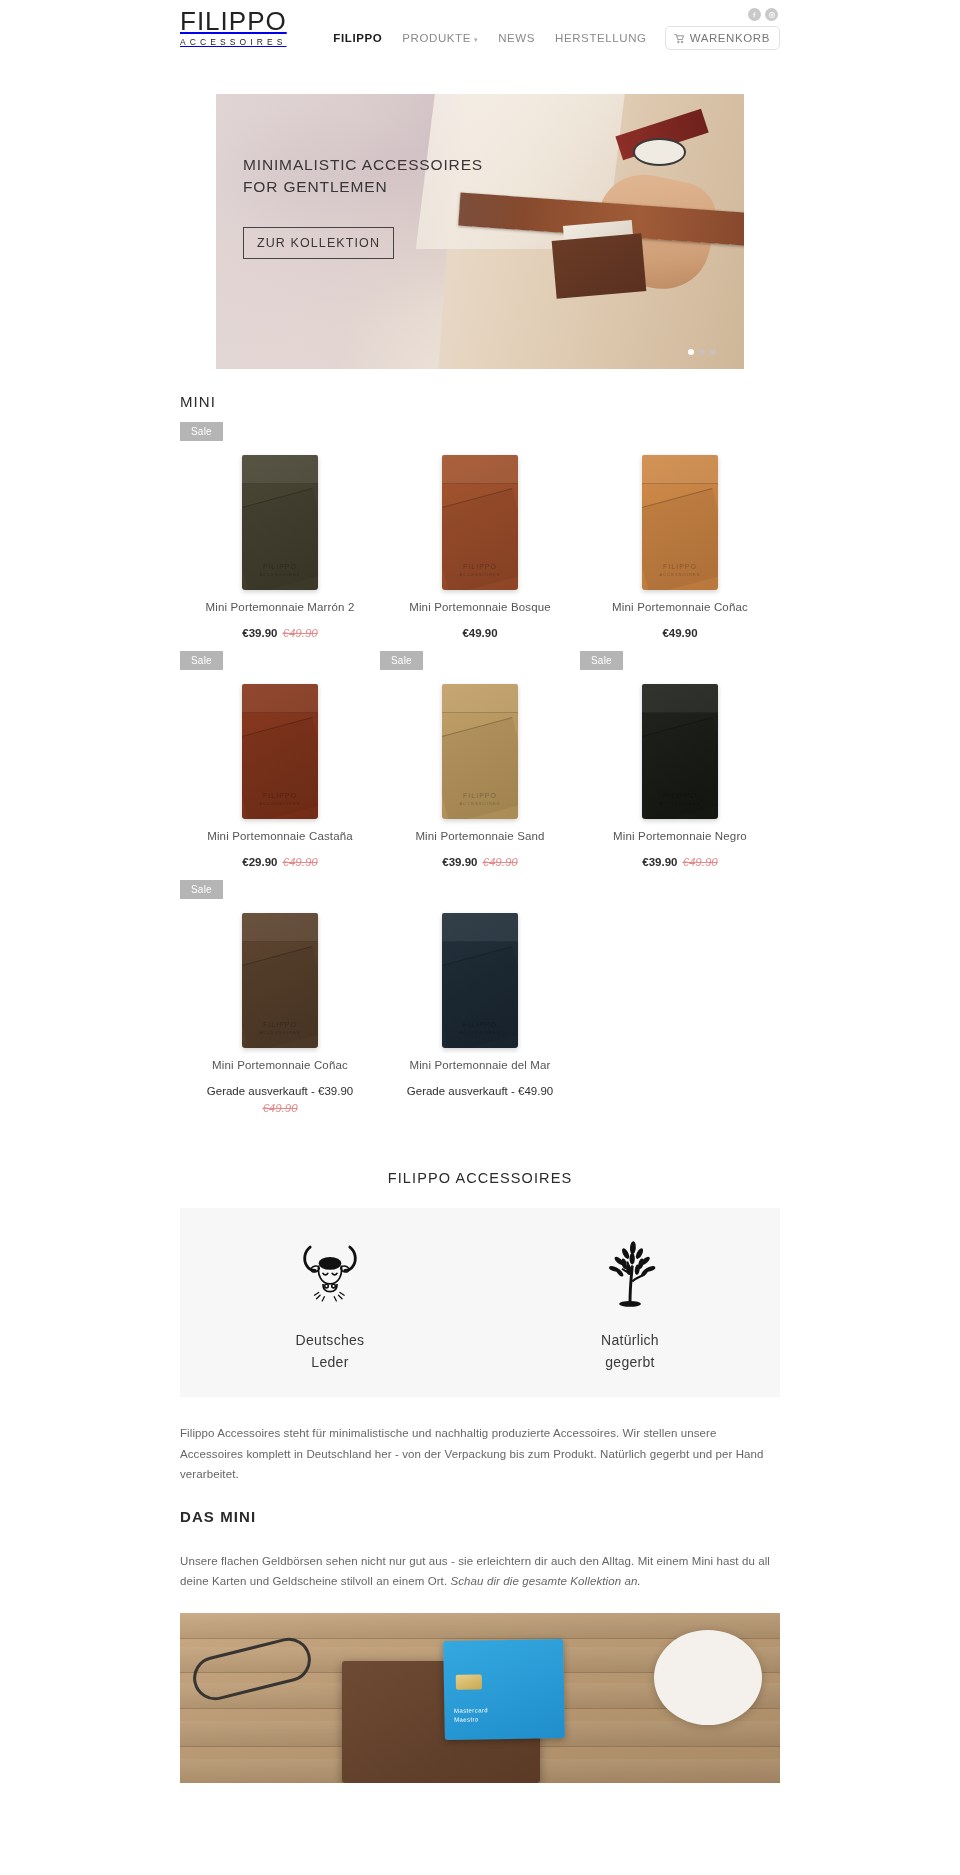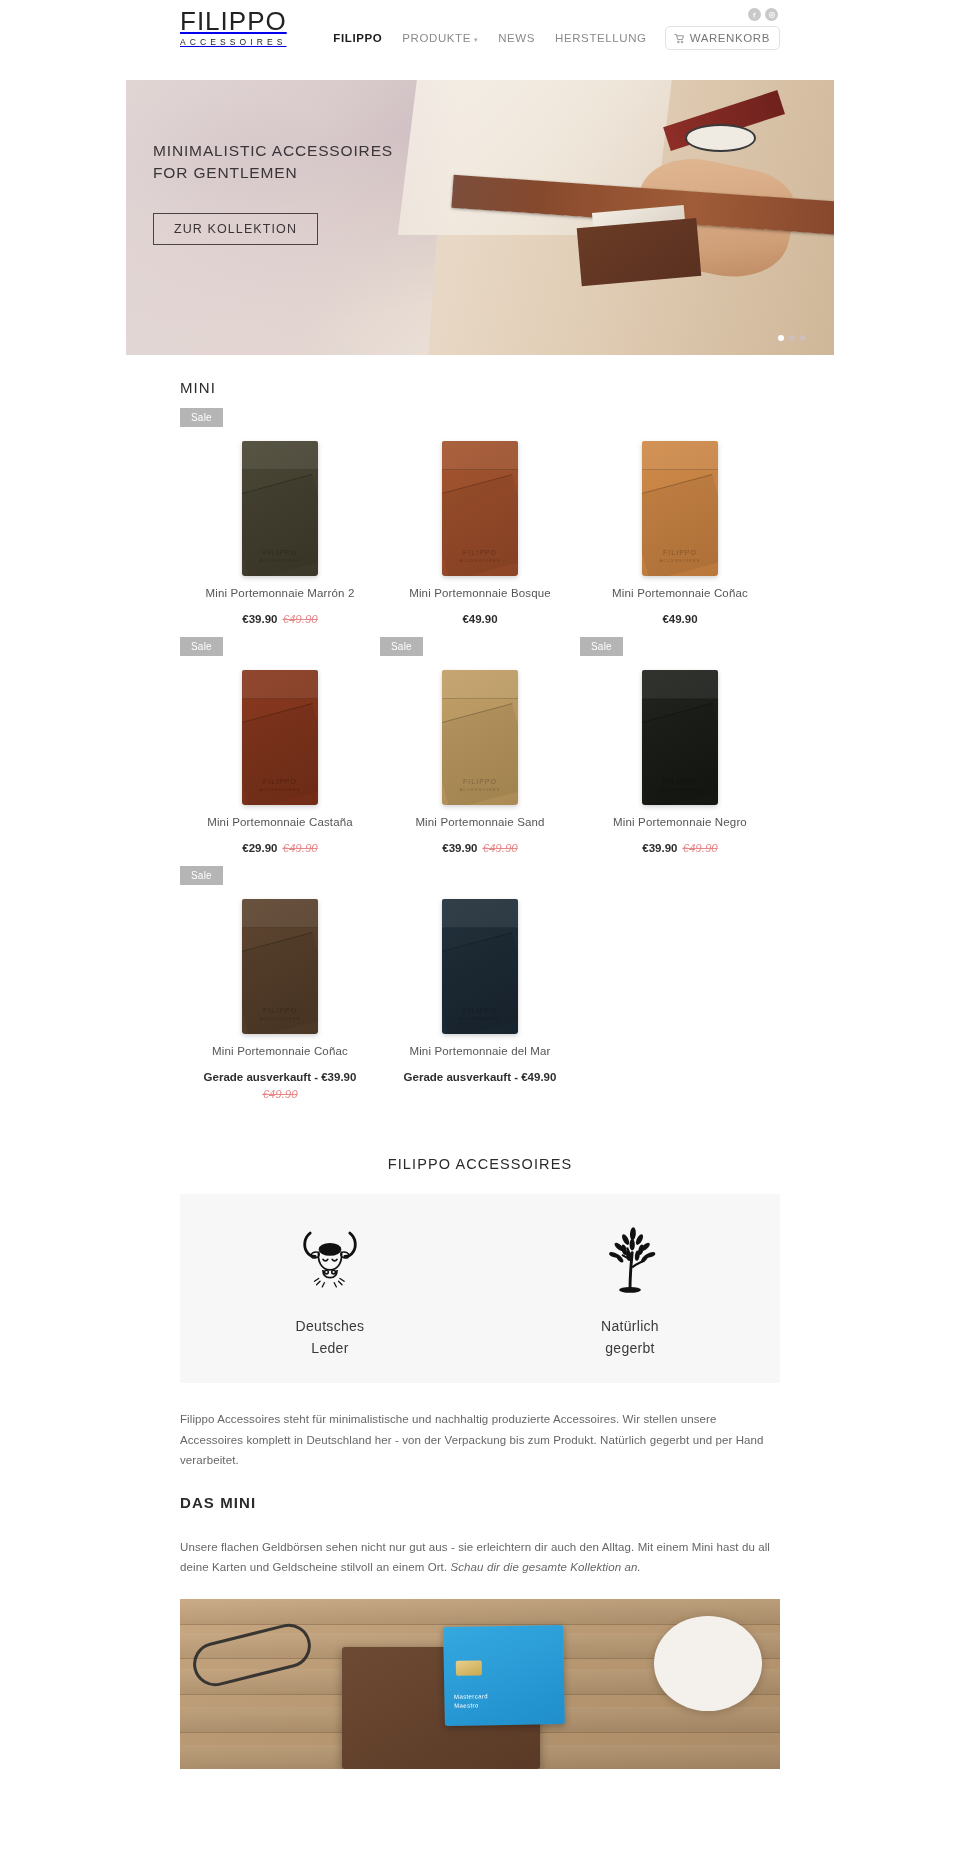--- a/index.html
+++ b/index.html
@@ -41,21 +41,21 @@
   .cart-glyph { width:11px; height:11px; display:inline-block; }
   .socials { position:absolute; right:2px; top:8px; display:flex; gap:4px; }
   .soc {
     width:13px; height:13px; border-radius:50%; background:#c9c9c9;
     display:flex; align-items:center; justify-content:center;
   }
   .soc svg { display:block; }
 
   
   .hero {
-    width:708px; height:275px; margin:20px auto 0; position:relative; overflow:hidden;
+    width:528px; height:275px; margin:34px auto 0; position:relative; overflow:hidden;
     background:#cfc3c4;
   }
   .hero-bg { position:absolute; inset:0; }
   .hero-bg .sky {
     position:absolute; left:0; top:0; width:100%; height:100%;
     background:
       radial-gradient(ellipse 200px 90px at 12% 28%, #b3a0ad 0%, rgba(179,160,173,0) 70%),
       radial-gradient(ellipse 240px 120px at 60% 8%, #cdbcc4 0%, rgba(205,188,196,0) 70%),
       linear-gradient(170deg,#d3c6c9 0%, #c9b7bd 25%, #d8c9c6 48%, #e7dcd2 70%, #f0e6da 100%);
   }
@@ -103,21 +103,21 @@
     position:absolute; inset:0;
     background:linear-gradient(95deg, rgba(226,214,213,.92) 0%, rgba(224,210,209,.70) 26%, rgba(235,222,214,.12) 46%, rgba(255,255,255,0) 58%);
   }
   .hero-content { position:absolute; left:27px; top:60px; z-index:4; }
   .hero-line {
     font-size:15.5px; letter-spacing:.85px; color:#3a3538; line-height:1.45;
     font-weight:400;
   }
   .hero-btn {
     display:inline-block; margin-top:28px; border:1px solid #4a4346; background:transparent;
-    padding:8px 20px; font-size:12.5px; letter-spacing:1.1px; color:#3b3538; cursor:pointer;
+    padding:8px 13px; font-size:12.5px; letter-spacing:1.1px; color:#3b3538; cursor:pointer;
     font-family:"Liberation Sans", sans-serif;
   }
   .hero-dots { position:absolute; right:28px; bottom:14px; display:flex; gap:5px; z-index:5; }
   .hero-dots i {
     width:6px; height:6px; border-radius:50%; background:#cdbfbd; display:block;
   }
   .hero-dots i.on { background:#fff; }
 
   
   .collection-title {
@@ -157,21 +157,21 @@
   .card-title {
     text-align:center; font-size:11.5px; color:#555; margin-top:11px; letter-spacing:.15px;
   }
   .card-price {
     text-align:center; font-size:11.5px; color:#2e2e2e; margin-top:14px; font-weight:700;
   }
   .card-price .now { font-weight:700; }
   .card-price .was {
     color:#e6888a; text-decoration:line-through; font-style:italic; font-weight:400; margin-left:5px;
   }
-  .card-price .soldout { font-weight:700; color:#2e2e2e; }
+  .card-price .soldout { font-weight:400; color:#2e2e2e; }
   .card-price .was-block {
     display:block; margin-top:5px; color:#e6888a; text-decoration:line-through;
     font-style:italic; font-weight:400;
   }
 
   
   .brand-heading {
     width:600px; margin:46px auto 14px; text-align:center; font-size:14.5px;
     letter-spacing:1.1px; color:#2b2b2b; font-weight:400;
   }

